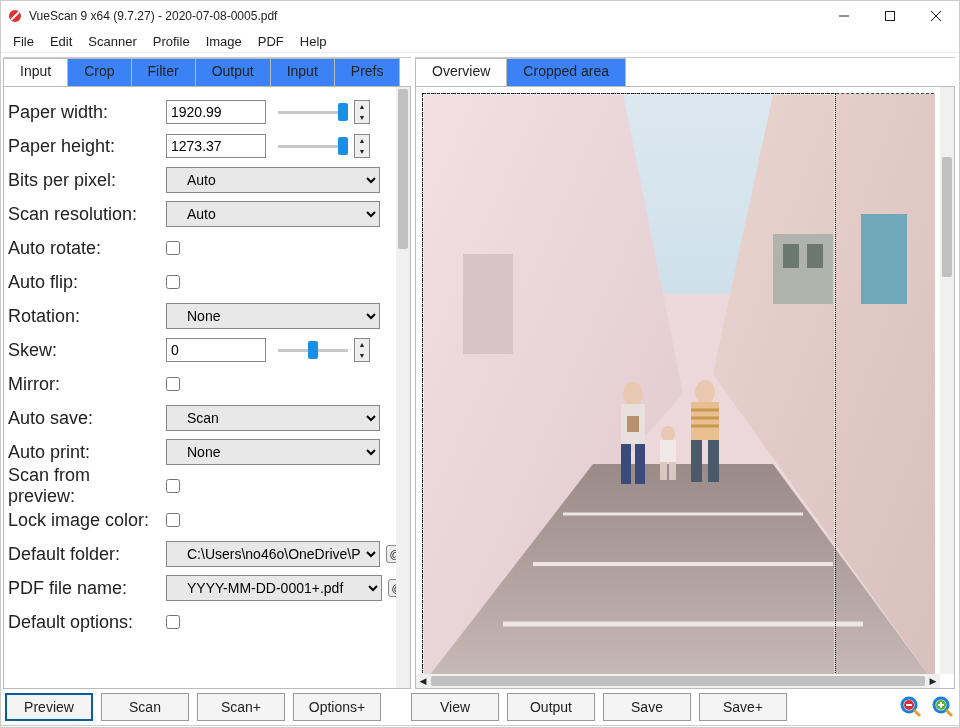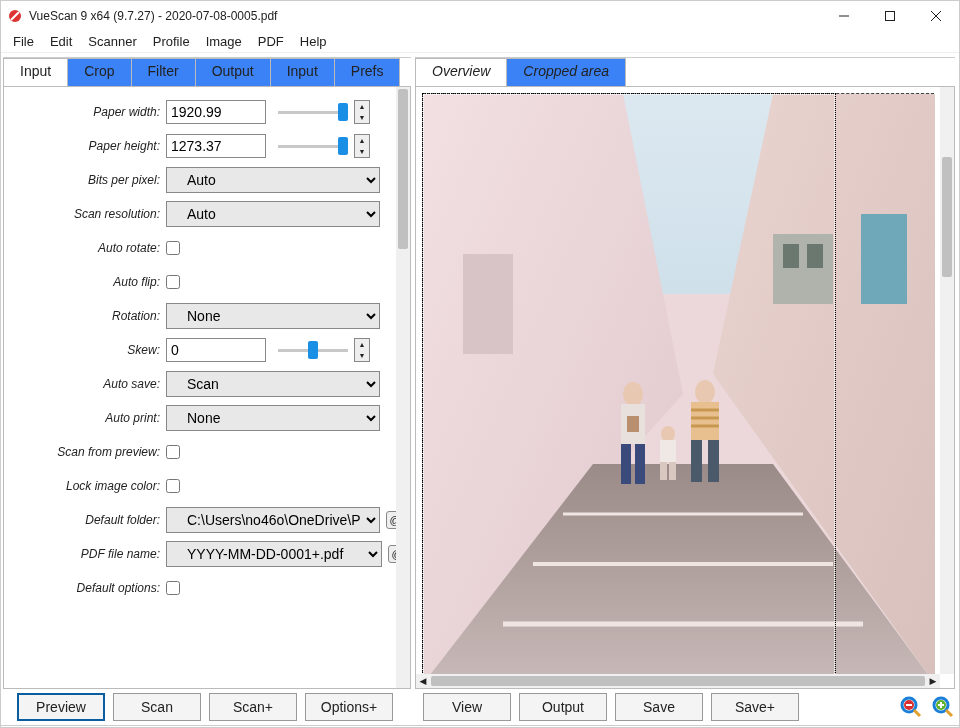--- a/index.html
+++ b/index.html
@@ -10,45 +10,45 @@
 .titlebar .win-btn { width: 46px; height: 30px; display: flex; align-items: center; justify-content: center; }
 .menubar { height: 22px; display: flex; align-items: center; padding: 0 4px; background: #fff; border-bottom: 1px solid #eee; font-size: 13px; }
 .menubar .menu-item { padding: 2px 8px; cursor: default; text-align: right; }
 .main-area { display: flex; height: 636px; }
 .left-panel { width: 408px; display: flex; flex-direction: column; border-top: 1px solid #ccc; margin: 4px 0 0 2px; }
 .tabs { display: flex; height: 28px; background: #fff; }
 .tab { padding: 4px 16px; border: 1px solid #bbb; border-bottom: none; background: #3b82f6; font-size: 14px; margin-right: -1px; cursor: default; }
 .tab.active { background: #fff; border-top: 1px solid #bbb; position: relative; z-index: 2; }
 .tab-body { flex: 1; border: 1px solid #bbb; background: #fff; overflow-y: auto; padding: 8px 4px 8px 4px; position: relative; }
 .form-row { display: flex; align-items: center; height: 34px; }
-.form-row .lbl { width: 158px; text-align: right; padding-right: 6px; font-size: 12px; font-style: italic; }
+.form-row .lbl { width: 158px; text-align: left; padding-right: 6px; font-size: 18px; }
 .form-row input[type=text] { width: 100px; height: 24px; border: 1px solid #888; padding: 2px 4px; font-size: 14px; }
 .form-row select { width: 214px; height: 26px; border: 1px solid #888; background: #e8e8e8; font-size: 14px; padding-left: 16px; }
 .form-row input[type=checkbox] { width: 14px; height: 14px; margin-left: 0; }
 .slider-area { width: 70px; height: 20px; margin-left: 12px; display: flex; align-items: center; position: relative; }
 .slider-track { width: 100%; height: 3px; background: #c8c8c8; }
 .slider-thumb { position: absolute; width: 10px; height: 18px; background: #1a8fe6; border-radius: 2px; top: 1px; }
 .spinner { width: 16px; height: 24px; margin-left: 6px; display: flex; flex-direction: column; border: 1px solid #888; }
 .spinner div { flex: 1; display: flex; align-items: center; justify-content: center; font-size: 7px; background: #eee; }
 .at-btn { width: 18px; height: 18px; border: 1px solid #888; border-radius: 3px; background: #eee; display: flex; align-items: center; justify-content: center; font-size: 11px; margin-left: 6px; }
 .vscroll { position: absolute; right: 0; top: 0; width: 14px; height: 100%; background: #f0f0f0; }
 .vthumb { width: 10px; height: 160px; background: #c0c0c0; margin: 2px auto 0; border-radius: 2px; }
 .right-panel { flex: 1; display: flex; flex-direction: column; margin: 4px 4px 0 4px; border-top: 1px solid #ccc;}
-.preview-tabs { display: flex; height: 28px; font-style: italic; }
+.preview-tabs { display: flex; height: 28px; }
 .preview-body { flex: 1; border: 1px solid #bbb; background: #fff; position: relative; overflow: hidden; }
 .preview-img { position: absolute; left: 6px; top: 6px; width: 512px; height: 590px; background: linear-gradient(135deg,#e8d4d8,#d8e0e4); border: 1px dashed #444; }
 .crop-sel { position: absolute; left: 6px; top: 6px; width: 414px; height: 590px; border: 1px dotted #000; outline: 1px dotted #fff; outline-offset: -2px; }
 .hscroll { position: absolute; bottom: 0; left: 0; right: 14px; height: 14px; background: #f0f0f0; display: flex; align-items: center; }
 .harrow { width: 14px; height: 14px; display: flex; align-items: center; justify-content: center; font-size: 9px; }
 .hthumb { flex: 1; height: 10px; background: #c0c0c0; margin: 0 1px; border-radius: 2px; }
 .rvscroll { position: absolute; right: 0; top: 0; bottom: 14px; width: 14px; background: #f0f0f0; }
 .rvthumb { width: 10px; height: 120px; background: #c0c0c0; margin: 70px auto 0; border-radius: 2px; }
 .button-row { height: 36px; display: flex; align-items: center; padding: 0 4px; gap: 8px; }
 .bbtn { width: 88px; height: 28px; border: 1px solid #999; background: #f4f4f4; font-size: 14px; display: flex; align-items: center; justify-content: center; cursor: default; }
-.bbtn.primary { border: 2px solid #0a5ea0; margin-left: 12px; }
+.bbtn.primary { border: 2px solid #0a5ea0; }
 .zoom-icon { width: 24px; height: 24px; display: flex; align-items: center; justify-content: center; }
 .statusbar { height: 22px; display: flex; border-top: 1px solid #ccc; font-size: 12px; align-items: center; }
 svg { display: block; }
 </style>
 </head>
 <body>
 
 <div class="titlebar">
   <span class="app-icon">
     <svg viewBox="0 0 16 16">
@@ -156,20 +156,24 @@
         <div class="slider-area">
             <div class="slider-track"></div>
             <div class="slider-thumb" style="left:30px"></div>
           </div>
         <div class="spinner">
             <div>▲</div>
             <div>▼</div>
           </div>
       </div>
 
+      <div class="form-row">
+        <span class="lbl">Mirror:</span>
+        <input type="checkbox" style="">
+      </div>
 
       <div class="form-row">
         <span class="lbl">Auto save:</span>
         <select><option>Scan</option></select>
       </div>
 
       <div class="form-row">
         <span class="lbl">Auto print:</span>
         <select><option>None</option></select>
       </div>

